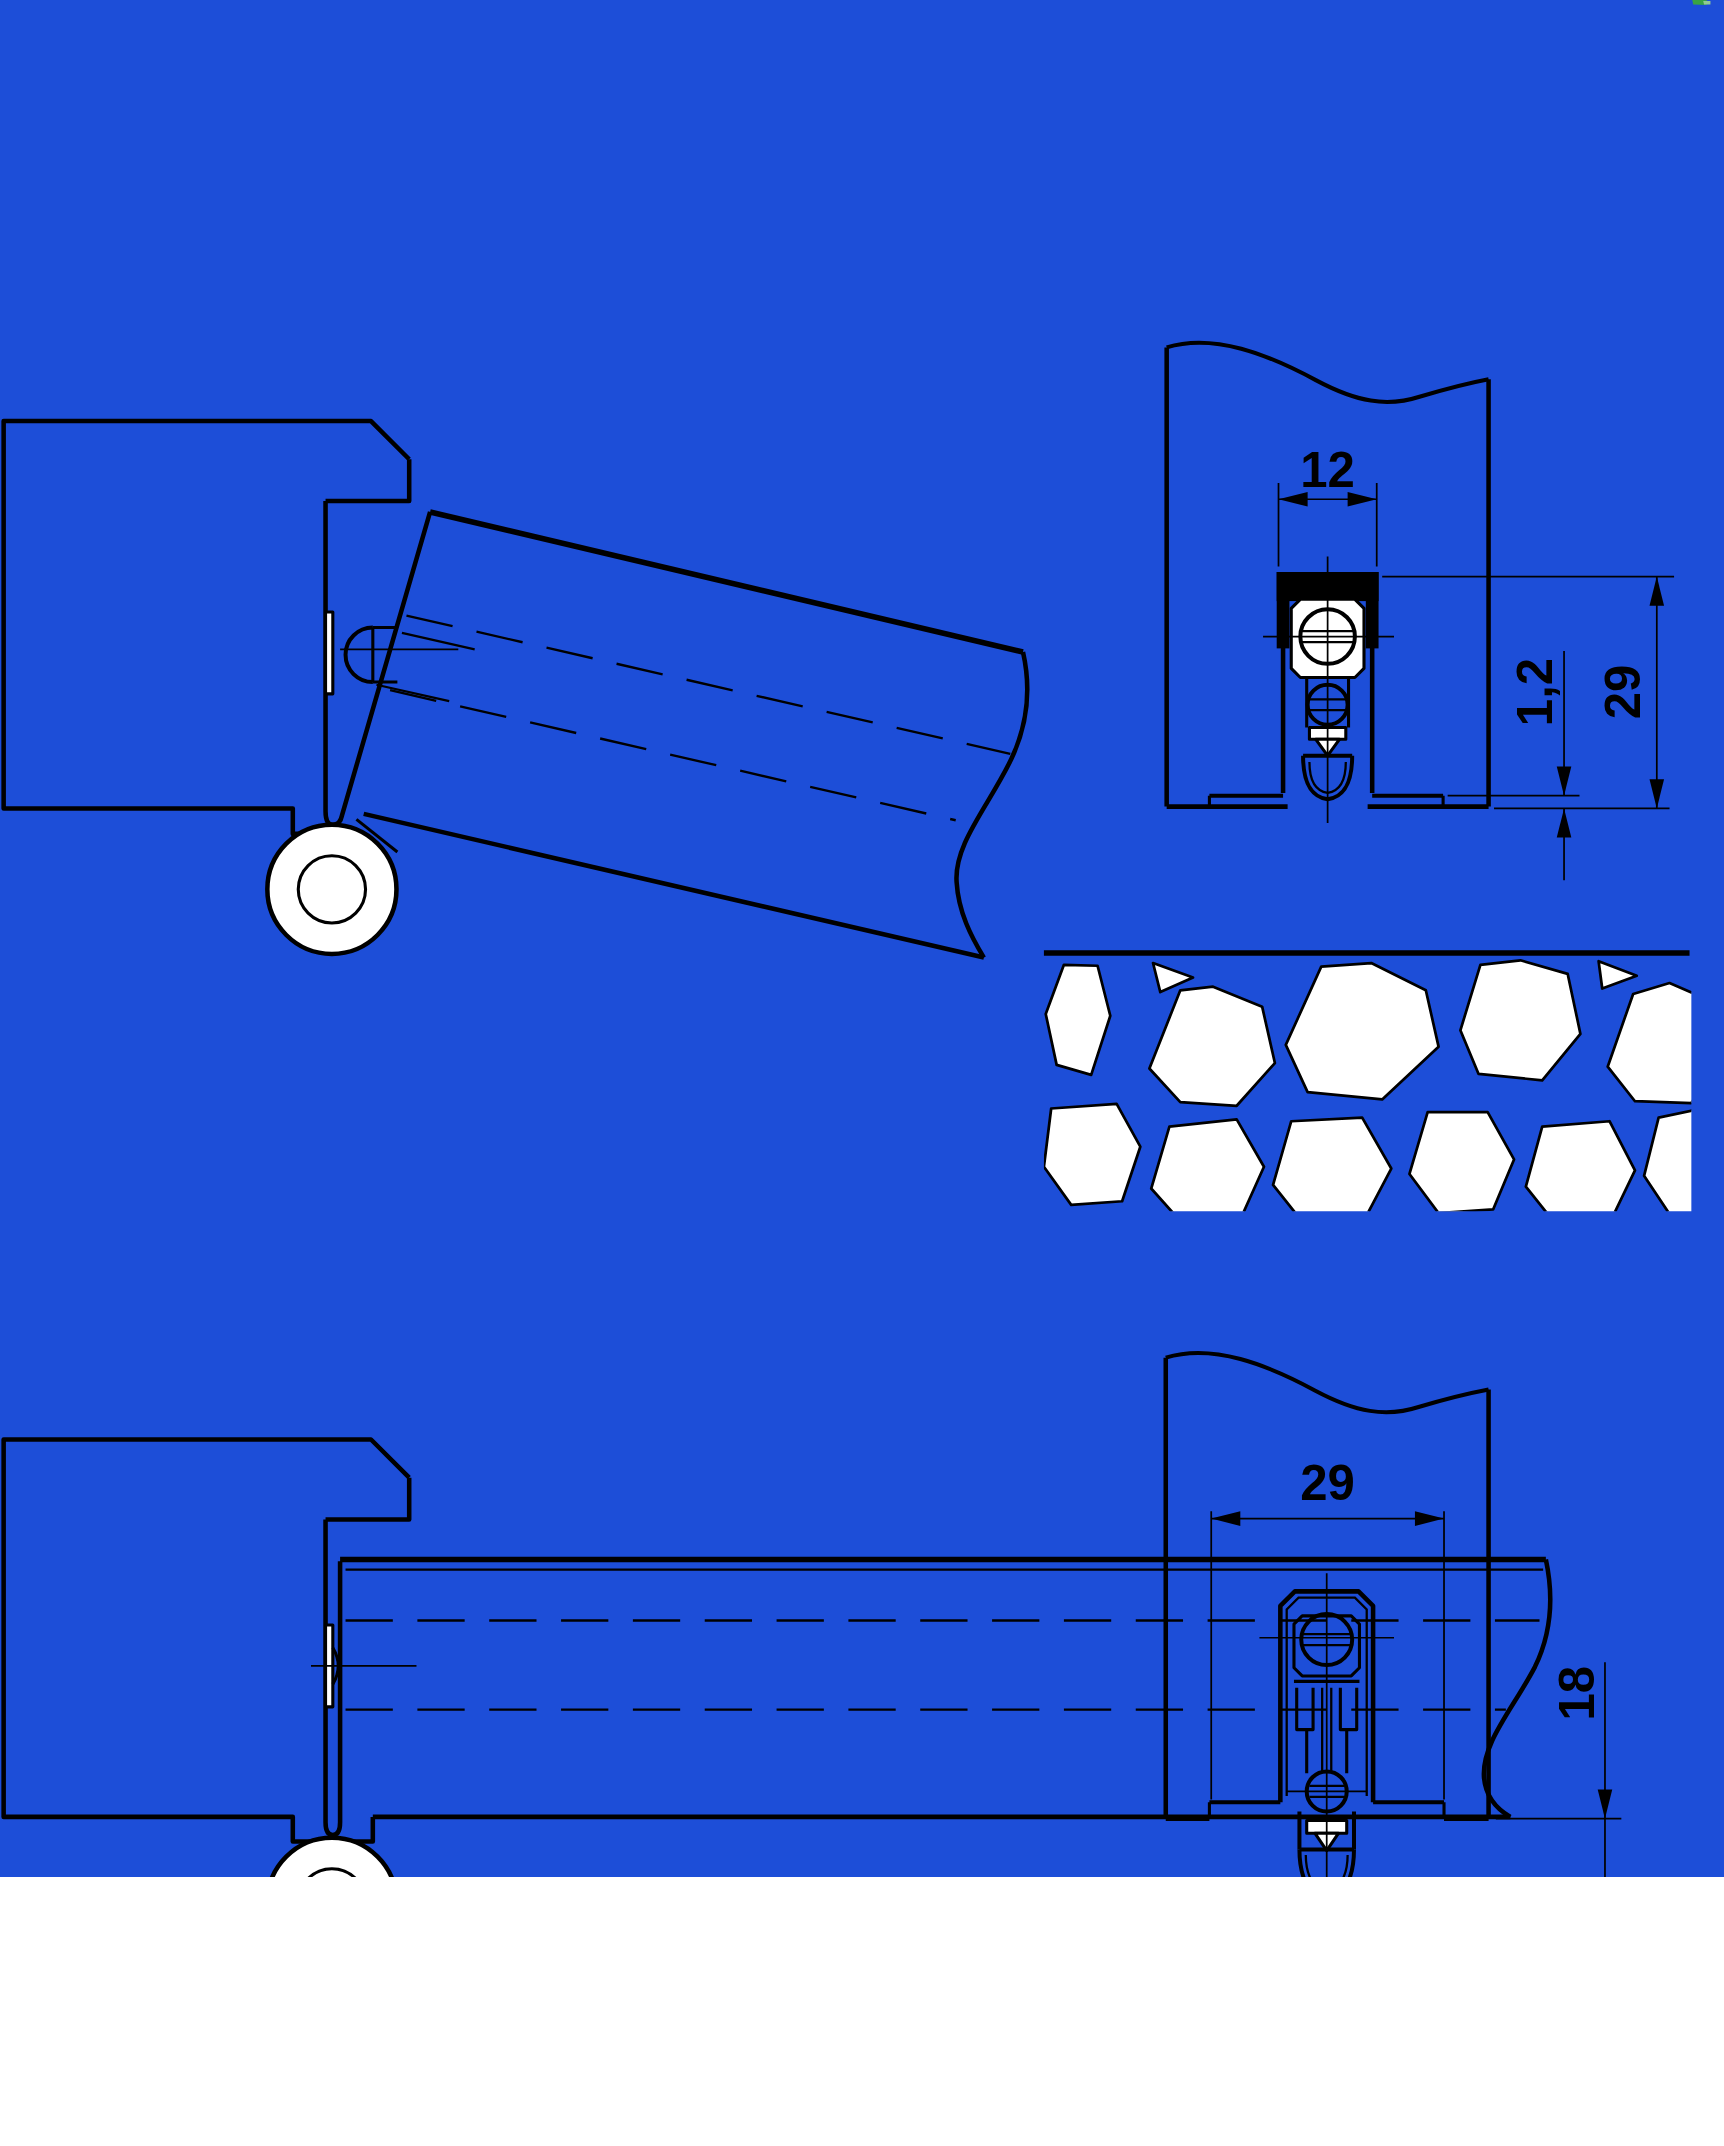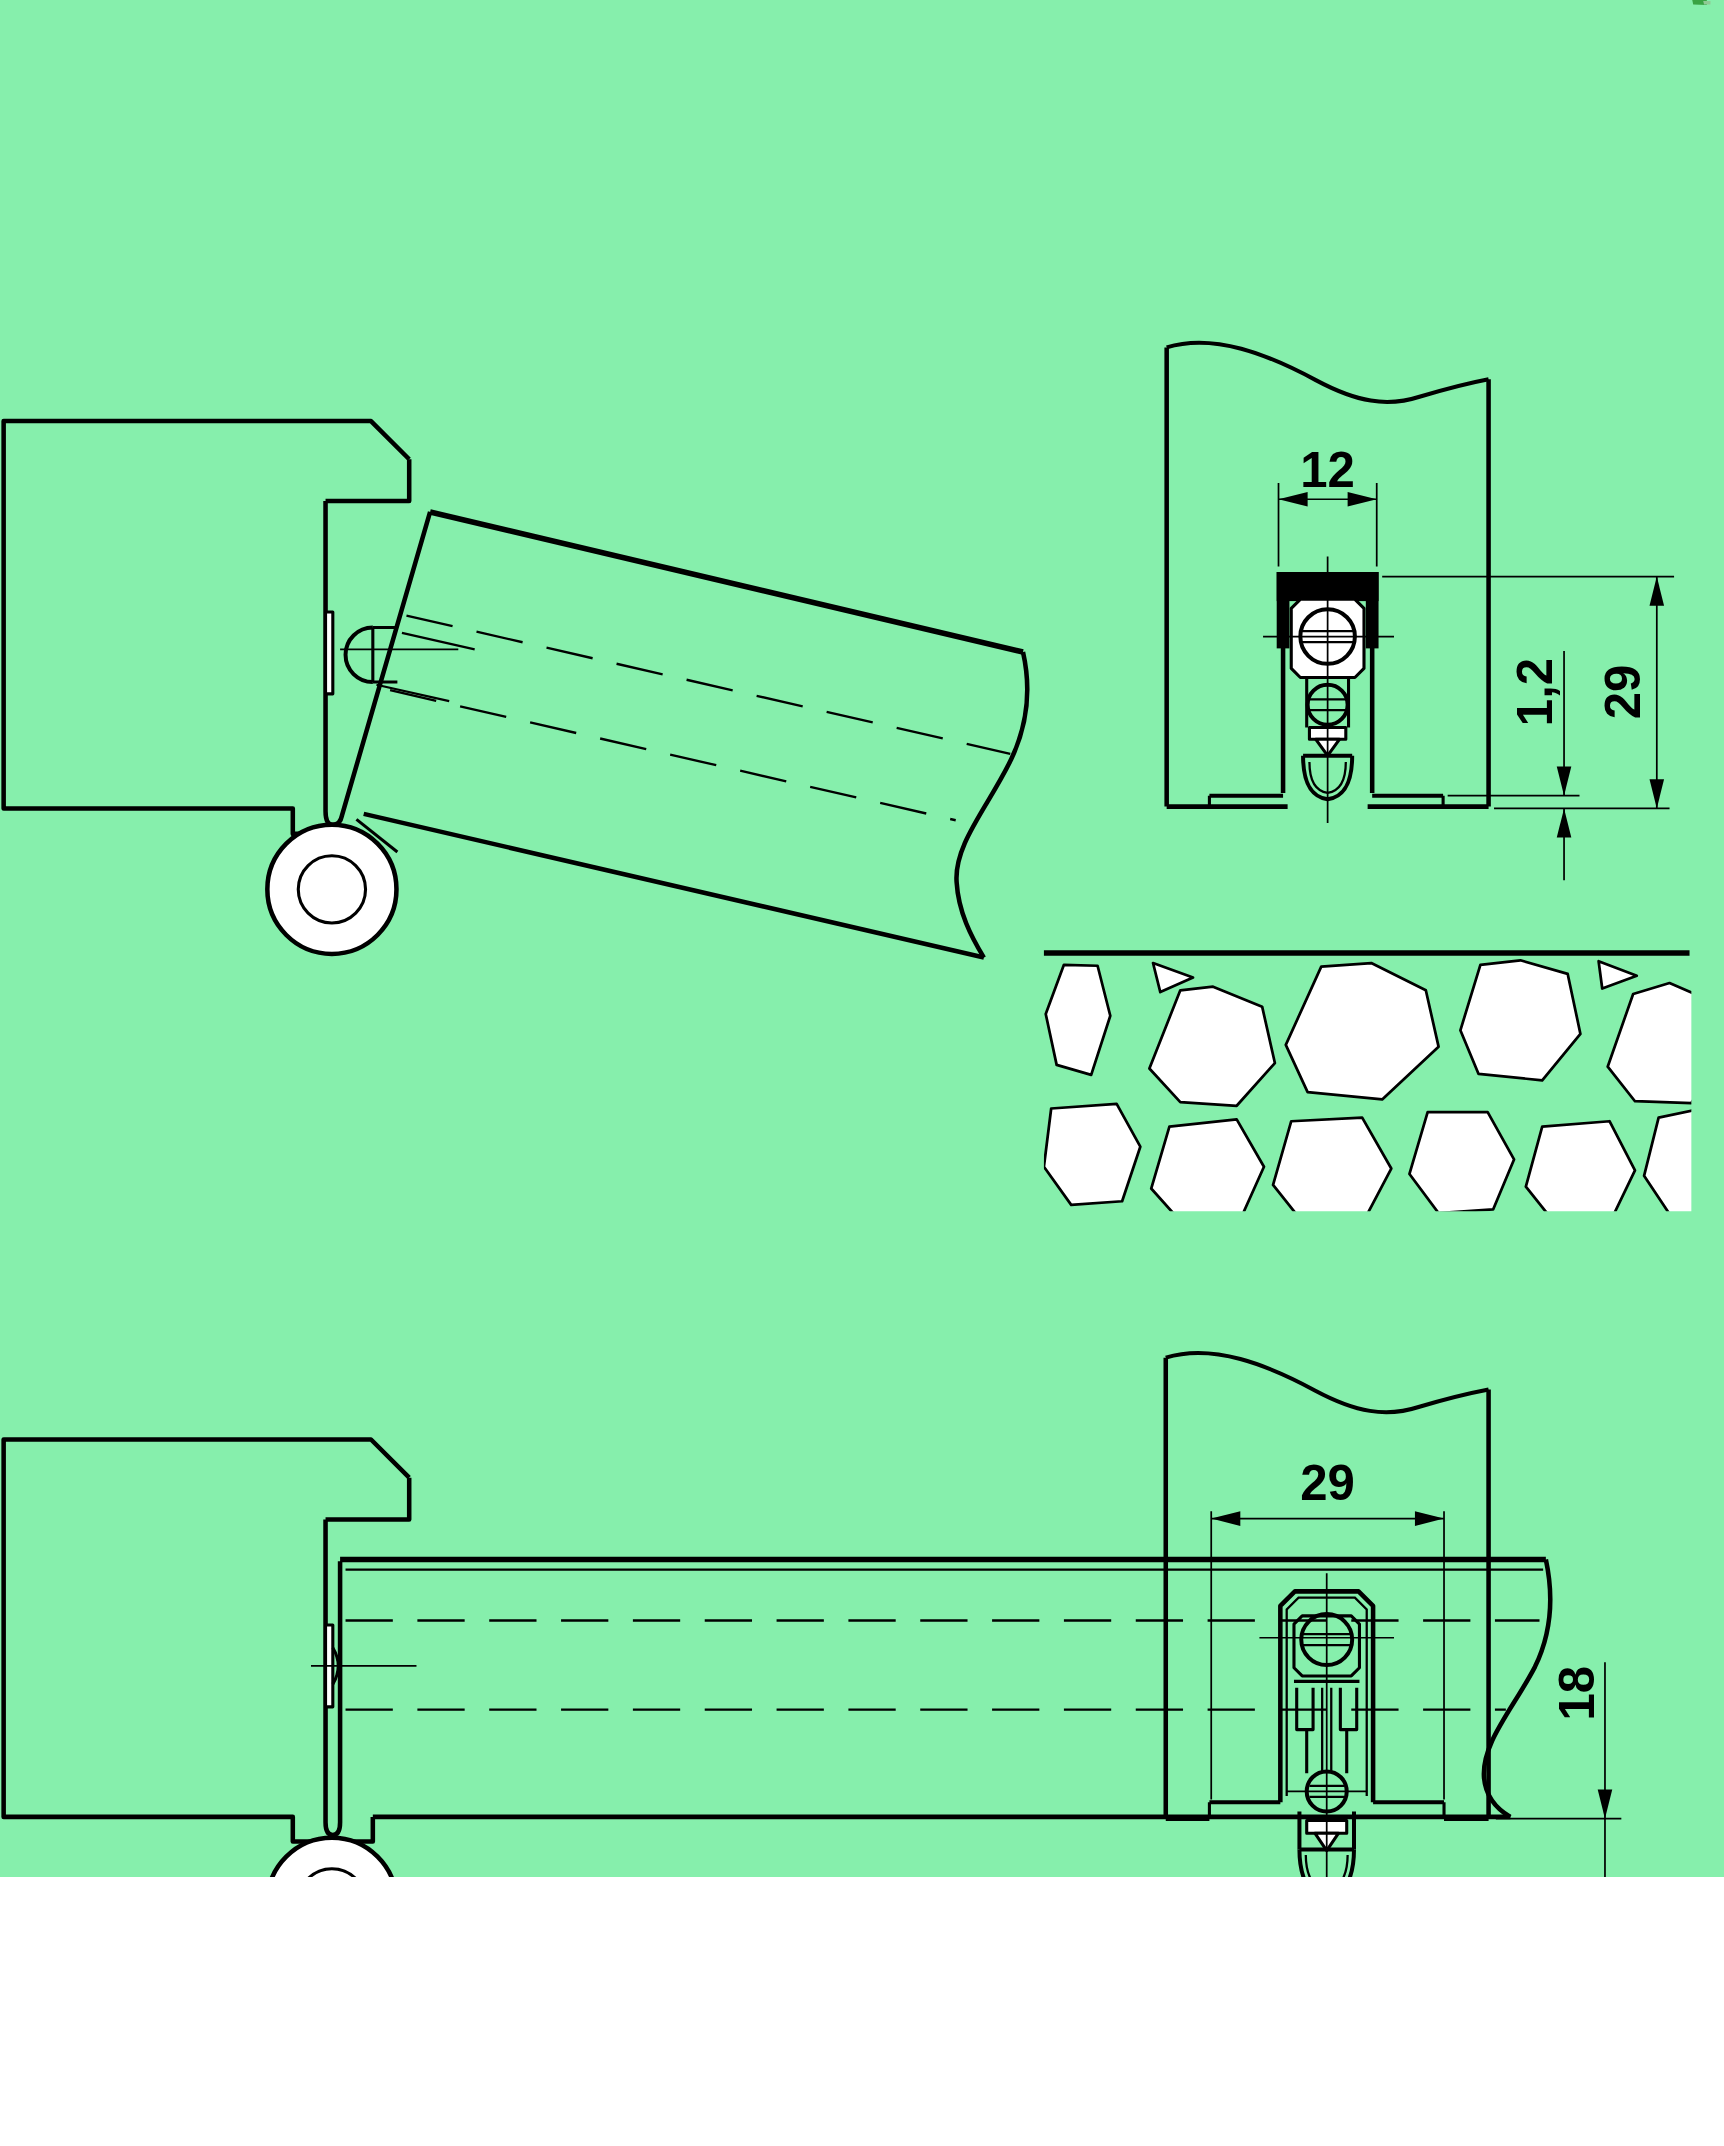--- a/index.html
+++ b/index.html
@@ -1,17 +1,17 @@
 <!DOCTYPE html>
 <html style="font-size:14.5px"><head>
 <meta charset="utf-8">
 <style>
   html,body{margin:0;padding:0;background:#ffffff;}
   body{font-family:"Liberation Sans", sans-serif;}
-  .stage{position:relative;width:1725px;height:1877px;background:#86efac;overflow:hidden;}
+  .stage{position:relative;width:1725px;height:1877px;background:#1d4ed8;overflow:hidden;}
   svg{display:block;}
   
   .xthick{fill:none;stroke:#000;stroke-width:6;stroke-linejoin:round;}
   .thick {fill:none;stroke:#000;stroke-width:5;stroke-linejoin:round;}
   .med   {fill:none;stroke:#000;stroke-width:3.4;stroke-linejoin:round;}
   .med2  {fill:none;stroke:#000;stroke-width:4.4;stroke-linejoin:round;}
   .thin  {fill:none;stroke:#000;stroke-width:1.9;}
   .thin2 {fill:none;stroke:#000;stroke-width:2.5;}
   .dash  {fill:none;stroke:#000;stroke-width:2.6;stroke-dasharray:52 27;}
   .wfill {fill:#ffffff;}

